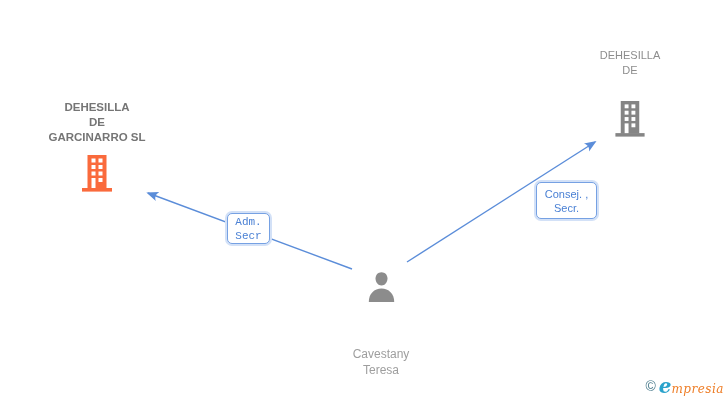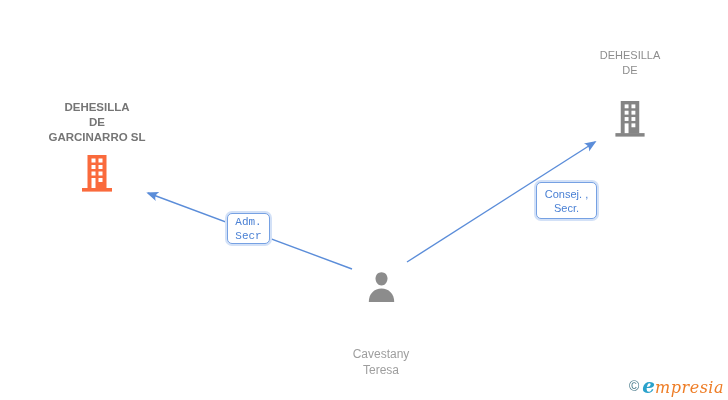--- a/index.html
+++ b/index.html
@@ -55,21 +55,21 @@
   .logo{
     position:absolute;right:4px;bottom:2px;
     font-family:"DejaVu Serif", serif;font-style:italic;
     white-space:nowrap;cursor:pointer;
   }
   .logo .copyright{
     font-family:"Liberation Sans", sans-serif;font-style:normal;
     color:var(--logo-teal,#4a7b8c);font-size:14px;vertical-align:2px;margin-right:3px;
   }
   .logo .brand-e{color:var(--logo-blue,#2aa2cb);font-size:20px;font-weight:bold;}
-  .logo .brand-rest{color:var(--logo-orange,#ee7d26);font-size:16px;letter-spacing:0.5px;margin-top:24px;}
+  .logo .brand-rest{color:var(--logo-orange,#ee7d26);font-size:12px;letter-spacing:0.5px;margin-top:24px;}
 </style>
 </head>
 <body>
 
 <div class="canvas">
 
   <svg class="edges" width="728" height="400" aria-hidden="true">
     <defs>
       <marker id="arrowhead" viewBox="0 0 10 10" refX="8.5" refY="5" markerWidth="8.5" markerHeight="8.5" orient="auto">
         <path class="arrowhead-path" d="M0,1 L10,5 L0,9 C2.2,6.6 2.2,3.4 0,1 Z"></path>

